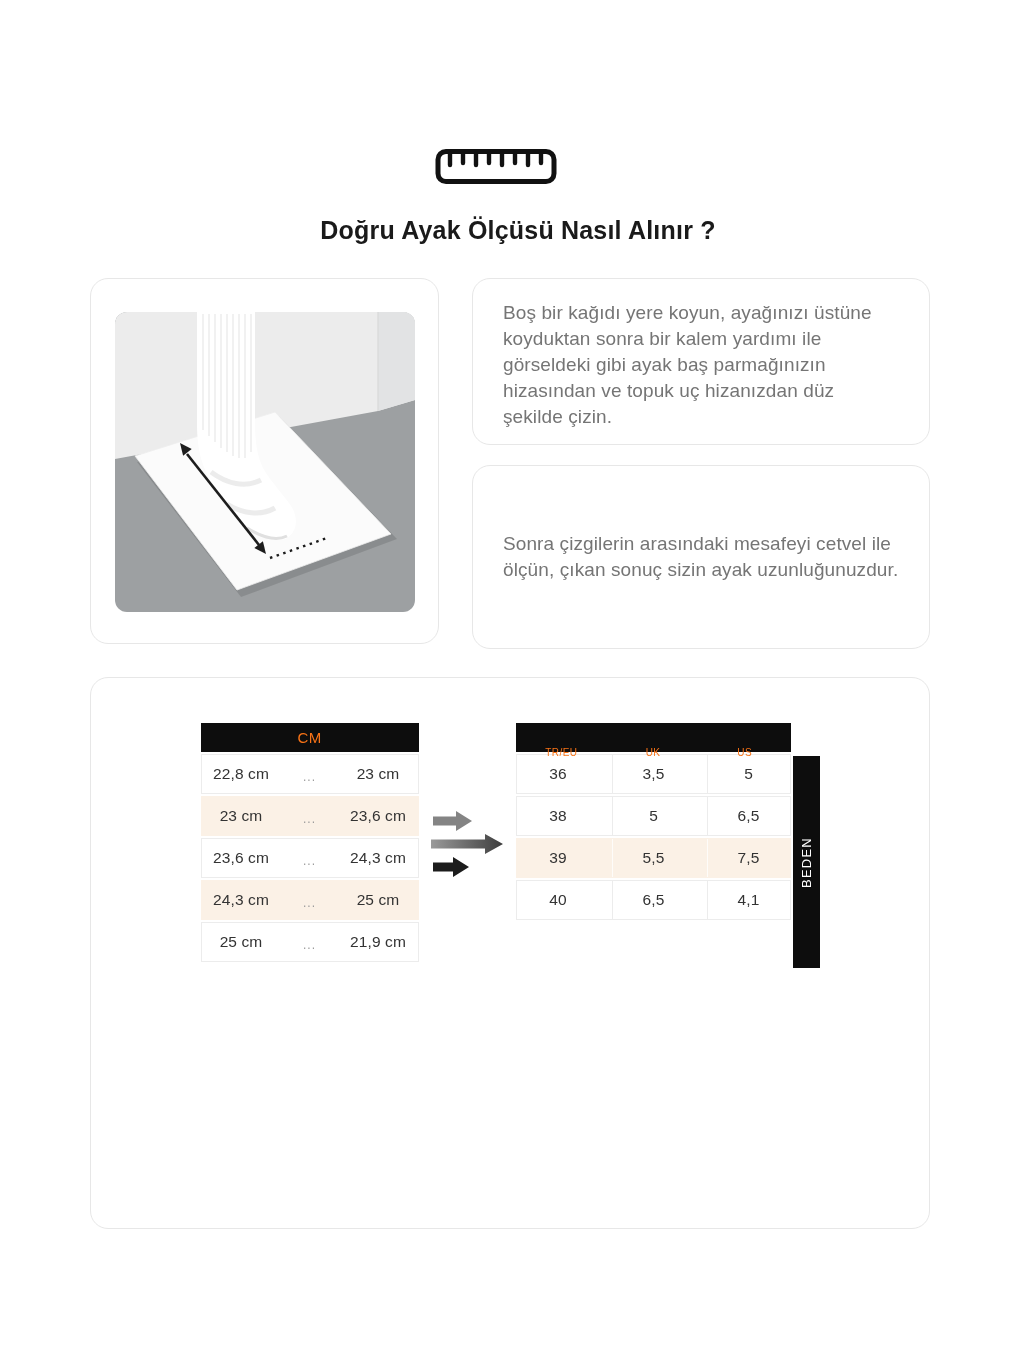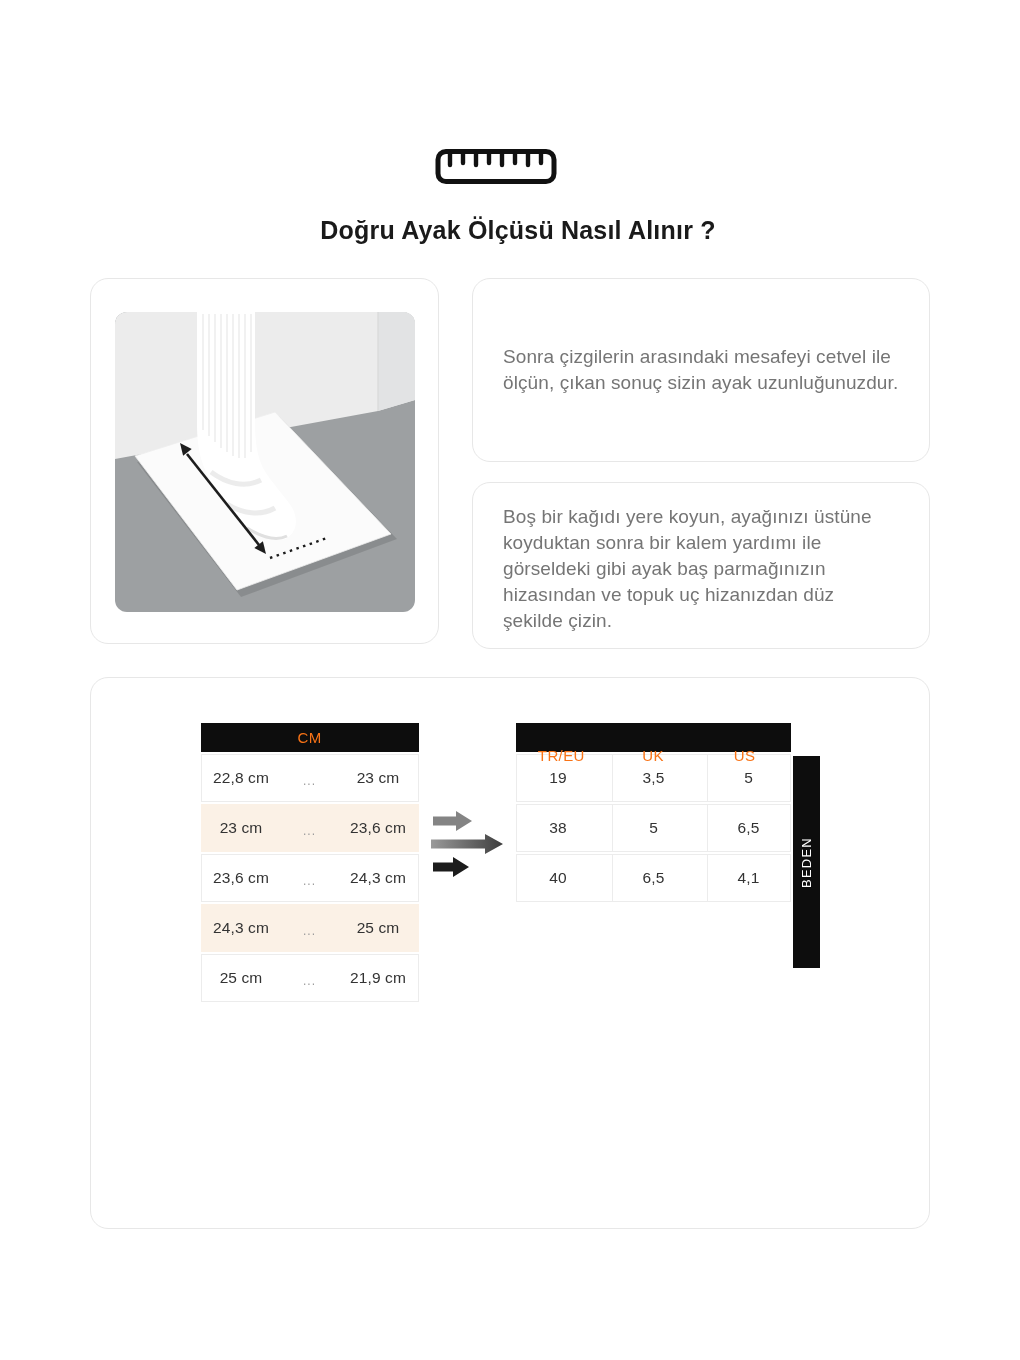--- a/index.html
+++ b/index.html
@@ -43,23 +43,23 @@
   .size-title{padding-top:40px;text-align:center;font-size:24px;font-weight:700;color:#1a1a1a;}
   .tables-row{margin-top:45px;display:flex;justify-content:center;align-items:flex-start;}
   .cm-table{width:218px;}
   .size-table{width:275px;}
   .thead{
     height:29px;margin-bottom:2px;background:var(--header-bg);color:#f97316;
     display:flex;align-items:center;justify-content:center;
     font-size:15px;font-weight:500;letter-spacing:.4px;
   }
   .thead.cols3{display:grid;grid-template-columns:1fr 1fr 1fr;}
-  .thead.cols3 span{text-align:center;font-size:15px;margin-top:24px;}
+  .thead.cols3 span{text-align:center;font-size:10px;margin-top:24px;}
   .trow{
-    height:48px;margin-bottom:2px;background:#fff;border:1px solid var(--cell-border);
+    height:40px;margin-bottom:2px;background:#fff;border:1px solid var(--cell-border);
     display:grid;align-items:stretch;gap:12px;
   }
   .trow.alt{background:var(--row-highlight);border-color:var(--row-highlight);}
   .cm-row{grid-template-columns:1fr 34px 1fr;}
   .size-row{grid-template-columns:1fr 1fr 1fr;}
   .trow .cell{
     display:flex;align-items:center;justify-content:center;
     font-size:15.5px;color:#333;letter-spacing:.1px;
   }
   .trow .cell.sep{font-size:12px;color:#9b9b9b;letter-spacing:1px;padding-top:6px;}
@@ -138,25 +138,25 @@
           <polygon points="65,131 68.1,143.8 76.7,137" stroke="none"></polygon>
           <polygon points="151,242 139.3,236 147.9,229.2" stroke="none"></polygon>
         </g>
 
         <line x1="155" y1="246" x2="212" y2="226" stroke="#1d1d1d" stroke-width="2.4" stroke-dasharray="2.5 4.5"></line>
       </svg>
     </div>
   </div>
 
   <div class="right-col">
+    <div class="info-card first">
+      <p class="info-text">Boş bir kağıdı yere koyun, ayağınızı üstüne koyduktan sonra bir kalem yardımı ile görseldeki gibi ayak baş parmağınızın hizasından ve topuk uç hizanızdan düz şekilde çizin.</p>
+    </div>
     <div class="info-card second">
       <p class="info-text">Sonra çizgilerin arasındaki mesafeyi cetvel ile ölçün, çıkan sonuç sizin ayak uzunluğunuzdur.</p>
-    </div>
-    <div class="info-card first">
-      <p class="info-text">Boş bir kağıdı yere koyun, ayağınızı üstüne koyduktan sonra bir kalem yardımı ile görseldeki gibi ayak baş parmağınızın hizasından ve topuk uç hizanızdan düz şekilde çizin.</p>
     </div>
   </div>
 </div>
 
 <div class="size-card">
 
   <div class="tables-row">
 
     <div class="cm-table">
       <div class="thead">CM</div>
@@ -205,29 +205,34 @@
 
     <div class="size-table-wrap">
       <div class="size-table">
         <div class="thead cols3">
           <span>TR/EU</span>
           <span>UK</span>
           <span>US</span>
         </div>
         <div>
             <div class="trow size-row">
-              <span class="cell">19</span>
+              <span class="cell">36</span>
               <span class="cell">3,5</span>
               <span class="cell">5</span>
             </div>
             <div class="trow size-row">
               <span class="cell">38</span>
               <span class="cell">5</span>
               <span class="cell">6,5</span>
             </div>
+            <div class="trow size-row alt">
+              <span class="cell">39</span>
+              <span class="cell">5,5</span>
+              <span class="cell">7,5</span>
+            </div>
             <div class="trow size-row">
               <span class="cell">40</span>
               <span class="cell">6,5</span>
               <span class="cell">4,1</span>
             </div>
           </div>
       </div>
       <div class="beden-bar">
         <span>BEDEN</span>
       </div>

